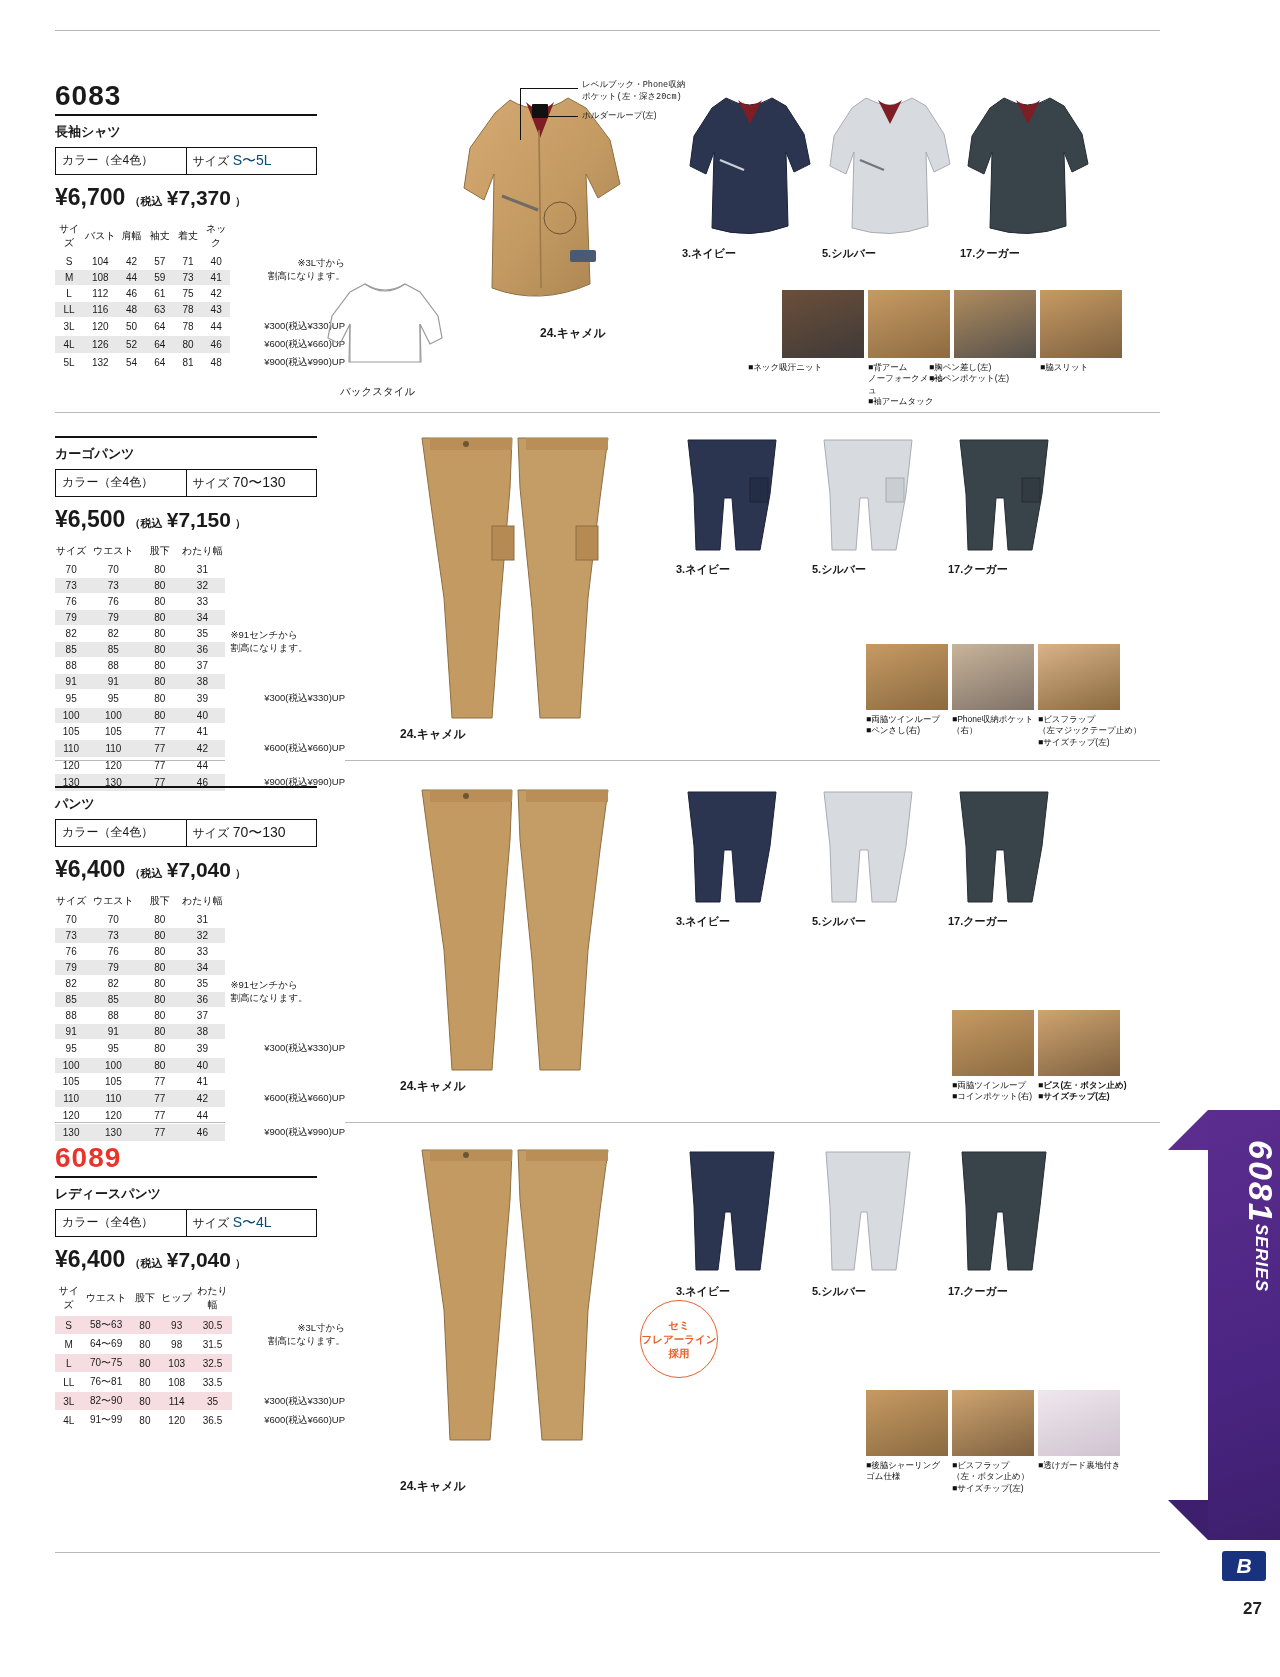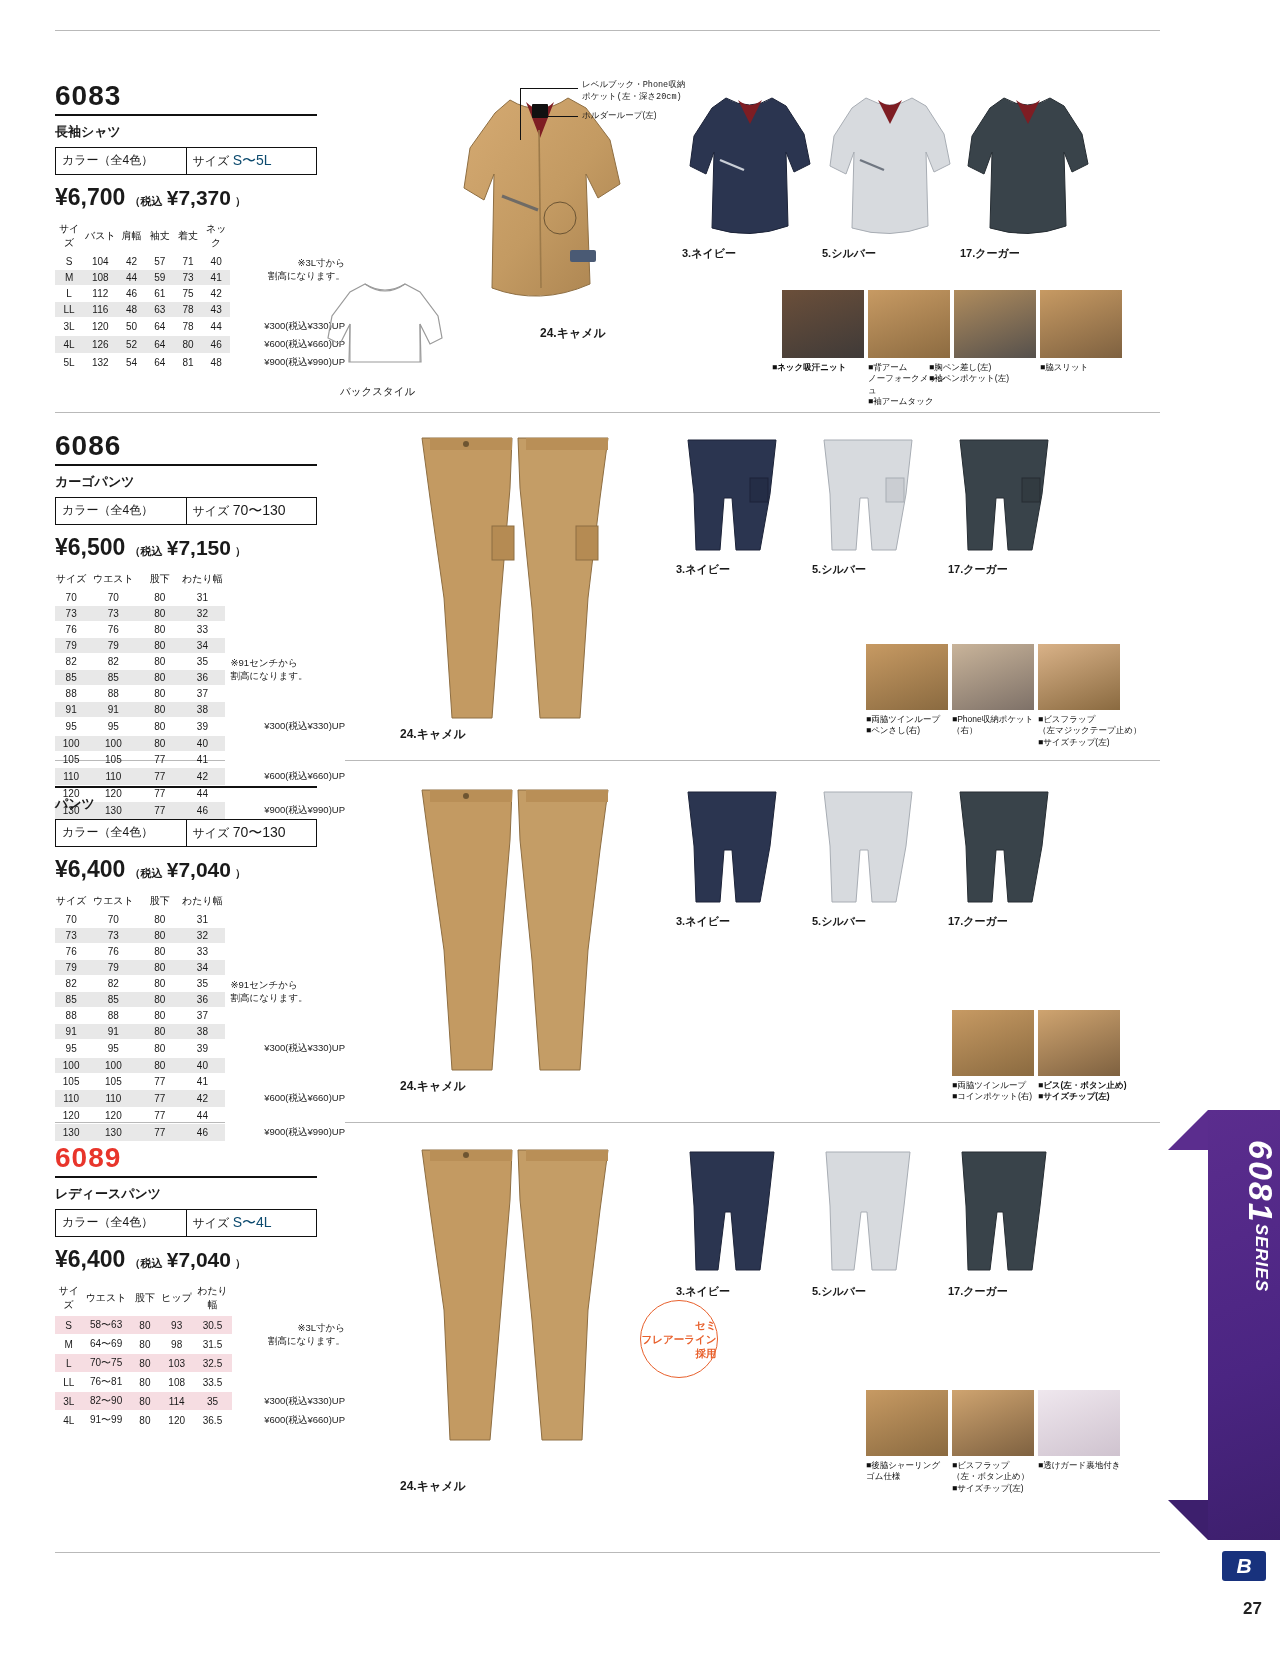--- a/index.html
+++ b/index.html
@@ -253,38 +253,37 @@
     <path d="M46 10 L32 20 L14 48 L10 78 L26 86 L34 64 L32 140 Q70 152 108 138 L106 64 L114 84 L130 76 L124 46 L106 18 L92 10 Q70 24 46 10Z" fill="#39434a" stroke="#262d33"></path>
     <path d="M58 12 L70 36 L82 12 Q70 22 58 12Z" fill="#7e1d23"></path>
   </svg>
   <div class="swatchlbl" style="left:960px;top:246px;">17.クーガー</div>
 
   <div class="thumb" style="left:782px;top:290px;width:82px;height:68px;background:linear-gradient(160deg,#6b4f3a,#3f3a38);"></div>
   <div class="thumb" style="left:868px;top:290px;width:82px;height:68px;background:linear-gradient(160deg,#c79a63,#8c6b41);"></div>
   <div class="thumb" style="left:954px;top:290px;width:82px;height:68px;background:linear-gradient(160deg,#b08c5d,#55504c);"></div>
   <div class="thumb" style="left:1040px;top:290px;width:82px;height:68px;background:linear-gradient(160deg,#c79a63,#7e6140);"></div>
 
-  <div class="thumbcap" style="left:772px;top:362px;width:84px;font-weight:bold;">
+  <div class="thumbcap" style="left:748px;top:362px;width:84px;">
       <span>■ネック吸汗ニット</span>
     </div>
   <div class="thumbcap" style="left:868px;top:362px;width:84px;">
     <span>■背アーム</span>
     <span>ノーフォークメッシュ</span>
     <span>■袖アームタック</span>
   </div>
   <div class="thumbcap" style="left:929px;top:362px;width:88px;">
     <span>■胸ペン差し(左)</span>
     <span>■袖ペンポケット(左)</span>
   </div>
   <div class="thumbcap" style="left:1040px;top:362px;width:84px;">
       <span>■脇スリット</span>
     </div>
 
   <div class="block" style="left:55px;top:432px;width:290px;">
-    <div class="code">6086</div>
     <div class="code-rule"></div>
     <div class="ptype">カーゴパンツ</div>
     <div class="specbar">
       <div class="cell first">カラー（全4色）</div>
       <div class="cell">
         <span>サイズ</span>
         <span class="sz">70〜130</span>
       </div>
     </div>
     <div class="price">
@@ -706,21 +705,21 @@
     <path d="M22 10 L112 10 L110 60 L100 180 L90 300 L50 300 L44 170 L30 70 Z" fill="#c39a62" stroke="#8e6e42"></path>
     <path d="M118 10 L208 10 L200 70 L188 170 L182 300 L142 300 L132 180 L120 60 Z" fill="#c49d66" stroke="#8e6e42"></path>
     <rect x="30" y="10" width="82" height="11" fill="#b98f57"></rect>
     <rect x="126" y="10" width="82" height="11" fill="#b98f57"></rect>
     <circle cx="66" cy="15" r="3" fill="#6e5531"></circle>
   </svg>
   <div class="cap" style="left:400px;top:1478px;">
     <b>24.キャメル</b>
   </div>
 
-  <div class="circlebadge" style="left:640px;top:1300px;white-space:pre-line;text-align:right;">セミ
+  <div class="circlebadge" style="left:640px;top:1300px;white-space:pre-line;">セミ
 フレアーライン
 採用</div>
 
   <svg class="gar" style="left:676px;top:1146px;" width="110" height="130" viewBox="0 0 110 130">
     <path d="M14 6 L98 6 L92 60 L84 124 L60 124 L55 66 L49 66 L42 124 L20 124 L18 60 Z" fill="#2b3550" stroke="#1c2338"></path>
   </svg>
   <div class="swatchlbl" style="left:676px;top:1284px;">3.ネイビー</div>
 
   <svg class="gar" style="left:812px;top:1146px;" width="110" height="130" viewBox="0 0 110 130">
     <path d="M14 6 L98 6 L92 60 L84 124 L60 124 L55 66 L49 66 L42 124 L20 124 L18 60 Z" fill="#d7dade" stroke="#a8adb4"></path>

